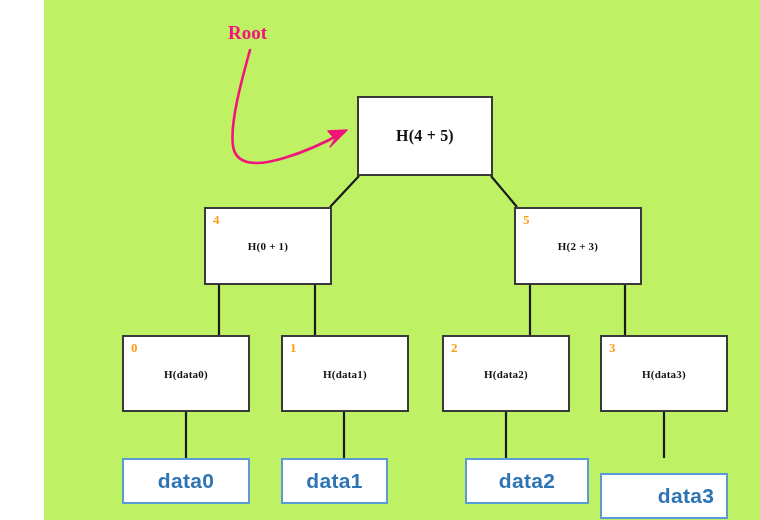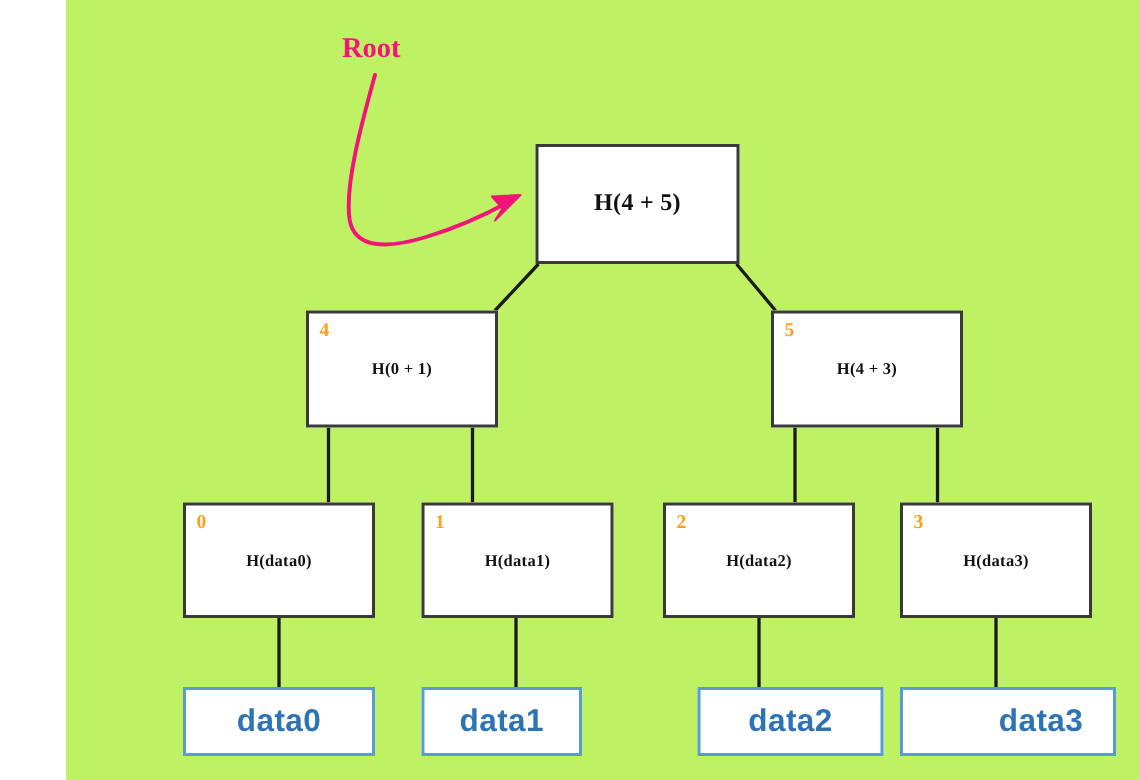--- a/index.html
+++ b/index.html
@@ -120,21 +120,21 @@
     <span class="hash-label">H(4 + 5)</span>
   </div>
 
   <div class="node hash-node" style="left:160px; top:207px; width:128px; height:78px;">
     <span class="idx-badge">4</span>
     <span class="hash-label">H(0 + 1)</span>
   </div>
 
   <div class="node hash-node" style="left:470px; top:207px; width:128px; height:78px;">
     <span class="idx-badge">5</span>
-    <span class="hash-label">H(4 + 3)</span>
+    <span class="hash-label">H(2 + 3)</span>
   </div>
 
   <div class="node hash-node" style="left:78px; top:335px; width:128px; height:77px;">
     <span class="idx-badge">0</span>
     <span class="hash-label">H(data0)</span>
   </div>
 
   <div class="node hash-node" style="left:237px; top:335px; width:128px; height:77px;">
     <span class="idx-badge">1</span>
     <span class="hash-label">H(data1)</span>
@@ -155,17 +155,17 @@
   </div>
 
   <div class="node data-node" style="left:237px; top:458px; width:107px; height:46px;">
     <span class="data-label">data1</span>
   </div>
 
   <div class="node data-node" style="left:421px; top:458px; width:124px; height:46px;">
     <span class="data-label">data2</span>
   </div>
 
-  <div class="node data-node" style="left:556px; top:458px; width:144px; height:46px;padding-left:44px;">
+  <div class="node data-node" style="left:556px; top:473px; width:128px; height:46px;padding-left:44px;">
     <span class="data-label">data3</span>
   </div>
 
 </div>
 
 </body></html>

